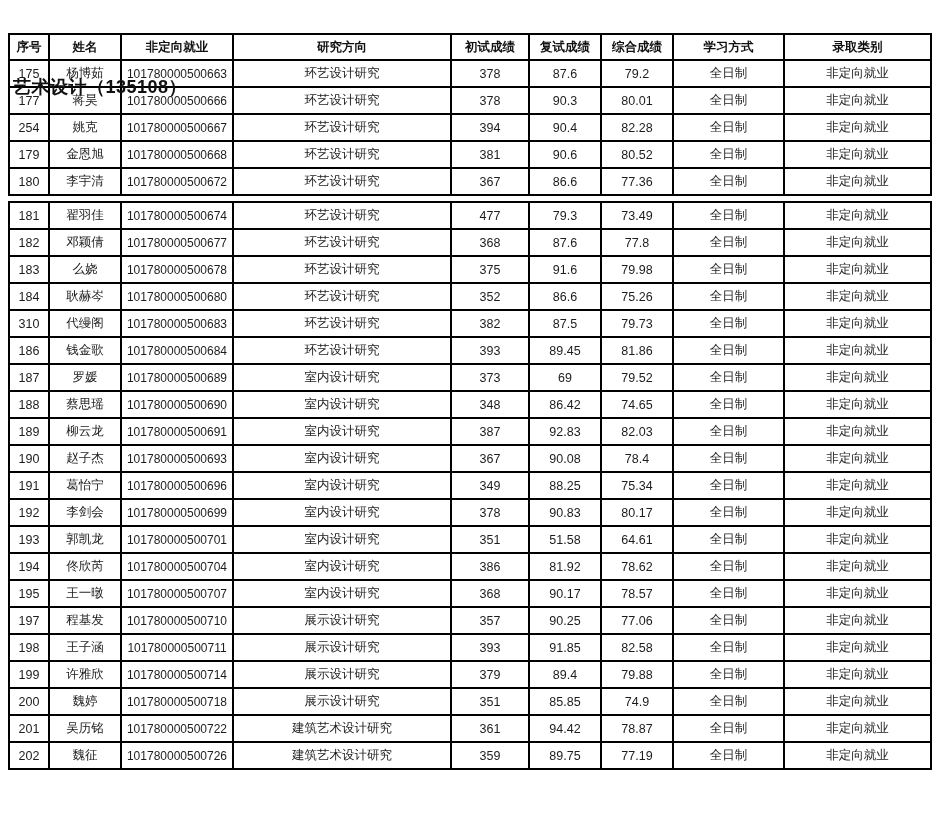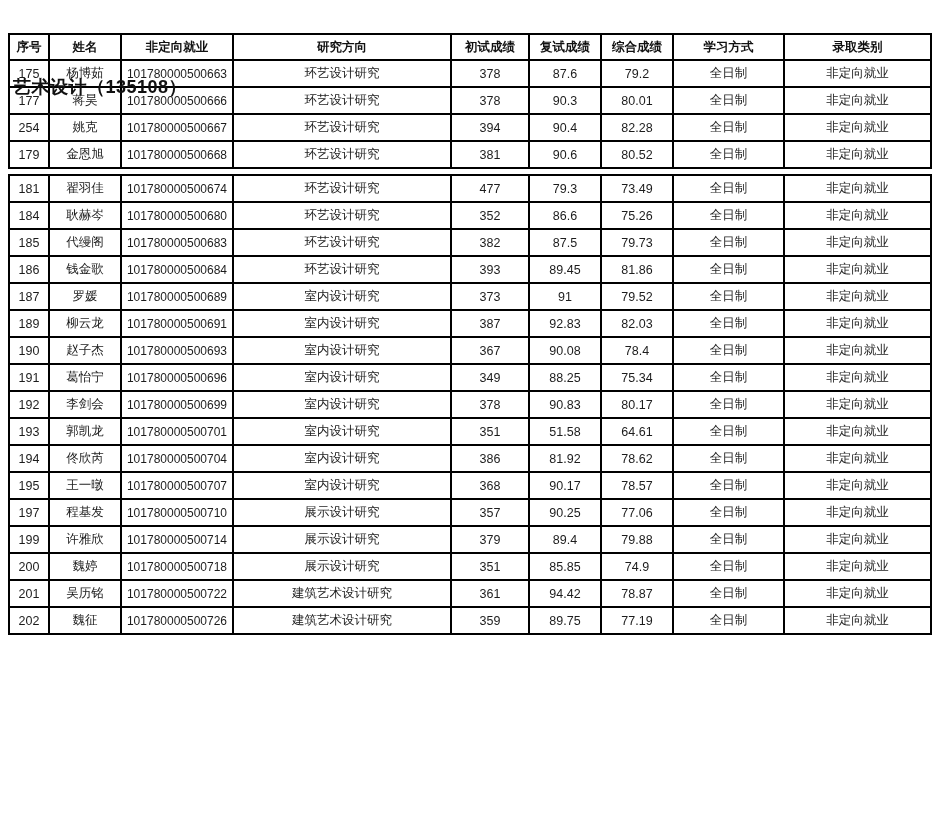--- a/index.html
+++ b/index.html
@@ -139,20 +139,31 @@
           <td>179</td>
           <td>金恩旭</td>
           <td class="c-id">101780000500668</td>
           <td>环艺设计研究</td>
           <td>381</td>
           <td>90.6</td>
           <td>80.52</td>
           <td>全日制</td>
           <td>非定向就业</td>
         </tr>
+        <tr>
+          <td>180</td>
+          <td>李宇清</td>
+          <td class="c-id">101780000500672</td>
+          <td>环艺设计研究</td>
+          <td>367</td>
+          <td>86.6</td>
+          <td>77.36</td>
+          <td>全日制</td>
+          <td>非定向就业</td>
+        </tr>
       </tbody>
   </table>
 
   <table class="tbl tbl-second">
     <colgroup>
       <col style="width:40px">
         <col style="width:72px">
         <col style="width:112px">
       <col style="width:218px">
         <col style="width:78px">
@@ -167,32 +178,54 @@
           <td>翟羽佳</td>
           <td class="c-id">101780000500674</td>
           <td>环艺设计研究</td>
           <td>477</td>
           <td>79.3</td>
           <td>73.49</td>
           <td>全日制</td>
           <td>非定向就业</td>
         </tr>
         <tr>
+          <td>182</td>
+          <td>邓颖倩</td>
+          <td class="c-id">101780000500677</td>
+          <td>环艺设计研究</td>
+          <td>368</td>
+          <td>87.6</td>
+          <td>77.8</td>
+          <td>全日制</td>
+          <td>非定向就业</td>
+        </tr>
+        <tr>
+          <td>183</td>
+          <td>么娆</td>
+          <td class="c-id">101780000500678</td>
+          <td>环艺设计研究</td>
+          <td>375</td>
+          <td>91.6</td>
+          <td>79.98</td>
+          <td>全日制</td>
+          <td>非定向就业</td>
+        </tr>
+        <tr>
           <td>184</td>
           <td>耿赫岑</td>
           <td class="c-id">101780000500680</td>
           <td>环艺设计研究</td>
           <td>352</td>
           <td>86.6</td>
           <td>75.26</td>
           <td>全日制</td>
           <td>非定向就业</td>
         </tr>
         <tr>
-          <td>185</td>
+          <td>310</td>
           <td>代缦阁</td>
           <td class="c-id">101780000500683</td>
           <td>环艺设计研究</td>
           <td>382</td>
           <td>87.5</td>
           <td>79.73</td>
           <td>全日制</td>
           <td>非定向就业</td>
         </tr>
         <tr>
@@ -205,22 +238,33 @@
           <td>81.86</td>
           <td>全日制</td>
           <td>非定向就业</td>
         </tr>
         <tr>
           <td>187</td>
           <td>罗媛</td>
           <td class="c-id">101780000500689</td>
           <td>室内设计研究</td>
           <td>373</td>
-          <td>91</td>
+          <td>69</td>
           <td>79.52</td>
+          <td>全日制</td>
+          <td>非定向就业</td>
+        </tr>
+        <tr>
+          <td>188</td>
+          <td>蔡思瑶</td>
+          <td class="c-id">101780000500690</td>
+          <td>室内设计研究</td>
+          <td>348</td>
+          <td>86.42</td>
+          <td>74.65</td>
           <td>全日制</td>
           <td>非定向就业</td>
         </tr>
         <tr>
           <td>189</td>
           <td>柳云龙</td>
           <td class="c-id">101780000500691</td>
           <td>室内设计研究</td>
           <td>387</td>
           <td>92.83</td>
@@ -299,20 +343,31 @@
           <td>程基发</td>
           <td class="c-id">101780000500710</td>
           <td>展示设计研究</td>
           <td>357</td>
           <td>90.25</td>
           <td>77.06</td>
           <td>全日制</td>
           <td>非定向就业</td>
         </tr>
         <tr>
+          <td>198</td>
+          <td>王子涵</td>
+          <td class="c-id">101780000500711</td>
+          <td>展示设计研究</td>
+          <td>393</td>
+          <td>91.85</td>
+          <td>82.58</td>
+          <td>全日制</td>
+          <td>非定向就业</td>
+        </tr>
+        <tr>
           <td>199</td>
           <td>许雅欣</td>
           <td class="c-id">101780000500714</td>
           <td>展示设计研究</td>
           <td>379</td>
           <td>89.4</td>
           <td>79.88</td>
           <td>全日制</td>
           <td>非定向就业</td>
         </tr>

